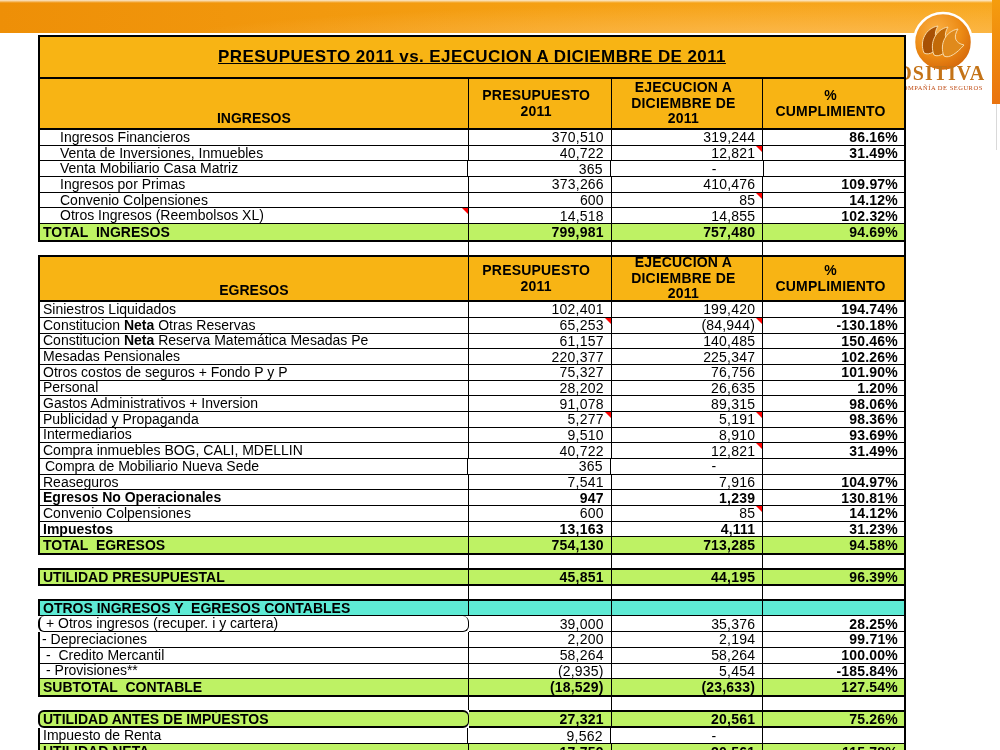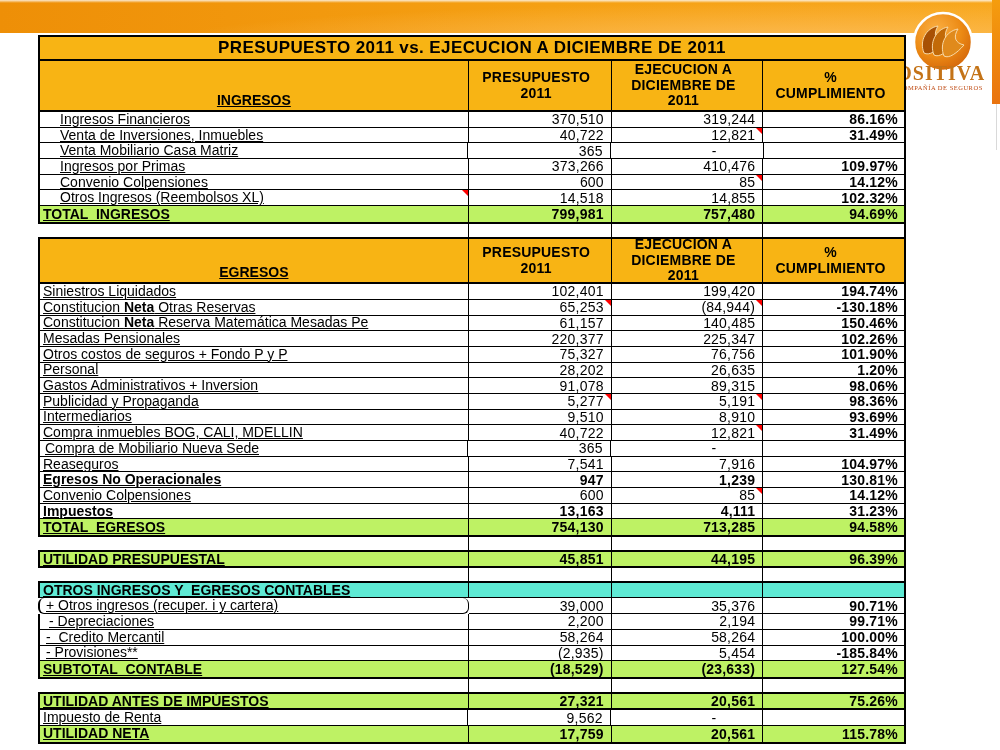--- a/index.html
+++ b/index.html
@@ -21,29 +21,29 @@
   .logo-globe { position:absolute; left:910px; top:9px; z-index:1; }
   .brand { position:absolute; left:883px; top:62px; z-index:1;
     font-family:"Liberation Serif", serif; font-weight:bold; font-size:20px;
     letter-spacing:1px; color:#c47317; white-space:pre; }
   .tagline { position:absolute; left:898px; top:84px; z-index:1;
     font-family:"Liberation Serif", serif; font-size:6.5px; letter-spacing:.5px;
     color:#bf4a12; white-space:pre; }
 
   
   .sheet { position:absolute; left:38px; top:35px; width:868px; z-index:5; }
-  .title-row { height:26px; border:2px solid #000; background:#F8B414;
+  .title-row { height:44px; border:2px solid #000; background:#F8B414;
     display:flex; align-items:center; justify-content:center;
-    font-weight:bold; font-size:17px; letter-spacing:.4px; color:#000; }
+    font-weight:bold; font-size:17px; letter-spacing:.4px; color:#000;text-decoration:underline; }
   .tr { display:flex; font-size:14px; color:#000; }
   .c  { position:relative; border-right:1px solid #000; border-bottom:1px solid #000;
         display:flex; align-items:center; overflow:hidden; background:#fff; }
   .c.first { border-left:2px solid #000; }
   .c.last  { border-right:2px solid #000; }
-  .lab { width:447px; white-space:pre; line-height:15px;text-decoration:underline; }
+  .lab { width:447px; white-space:pre; line-height:15px; }
   .w2  { width:148px; } .w3 { width:157px; } .w4 { width:148px; }
   .num { justify-content:flex-end; padding-right:7px; letter-spacing:.2px; }
   .pct { justify-content:flex-end; padding-right:6px; font-weight:bold; letter-spacing:.2px; }
   .dash { padding-right:46px; }
 
   .rowR  { height:15.7px; }
   .rowT  { height:18px; }
   .rowS  { height:17px; }
   .rowSp { height:13px; }
 
@@ -283,24 +283,24 @@
         <div class="tr rowS bt">
           <div class="c lab first" style="padding-left: 3px;">OTROS INGRESOS Y  EGRESOS CONTABLES</div>
           <div class="c num w2"></div>
           <div class="c num w3"></div>
           <div class="c pct w4 last"></div>
         </div>
         <div class="tr rowR">
           <div class="c lab first" style="padding-left: 6px; border-radius: 6px;">+ Otros ingresos (recuper. i y cartera)</div>
           <div class="c num w2">39,000</div>
           <div class="c num w3">35,376</div>
-          <div class="c pct w4 last">90.71%</div>
-        </div>
-        <div class="tr rowR">
-          <div class="c lab first" style="padding-left: 9px;">- Depreciaciones</div>
+          <div class="c pct w4 last">28.25%</div>
+        </div>
+        <div class="tr rowR">
+          <div class="c lab first" style="padding-left: 2px;">- Depreciaciones</div>
           <div class="c num w2">2,200</div>
           <div class="c num w3">2,194</div>
           <div class="c pct w4 last">99.71%</div>
         </div>
         <div class="tr rowR">
           <div class="c lab first" style="padding-left: 6px;">-  Credito Mercantil</div>
           <div class="c num w2">58,264</div>
           <div class="c num w3">58,264</div>
           <div class="c pct w4 last">100.00%</div>
         </div>
@@ -316,21 +316,21 @@
           <div class="c num w3">(23,633)</div>
           <div class="c pct w4 last">127.54%</div>
         </div>
         <div class="tr rowSp">
           <div class="c lab"></div>
           <div class="c num w2"></div>
           <div class="c num w3"></div>
           <div class="c pct w4 last"></div>
         </div>
         <div class="tr rowT bt">
-          <div class="c lab first" style="padding-left: 3px;">UTILIDAD ANTES DE IMPÚESTOS</div>
+          <div class="c lab first" style="padding-left: 3px; border-radius: 6px;">UTILIDAD ANTES DE IMPÚESTOS</div>
           <div class="c num w2">27,321</div>
           <div class="c num w3">20,561</div>
           <div class="c pct w4 last">75.26%</div>
         </div>
         <div class="tr rowR">
           <div class="c lab first" style="padding-left: 3px;">Impuesto de Renta</div>
           <div class="c num w2">9,562</div>
           <div class="c num w3 dash">-</div>
           <div class="c pct w4 last"></div>
         </div>

